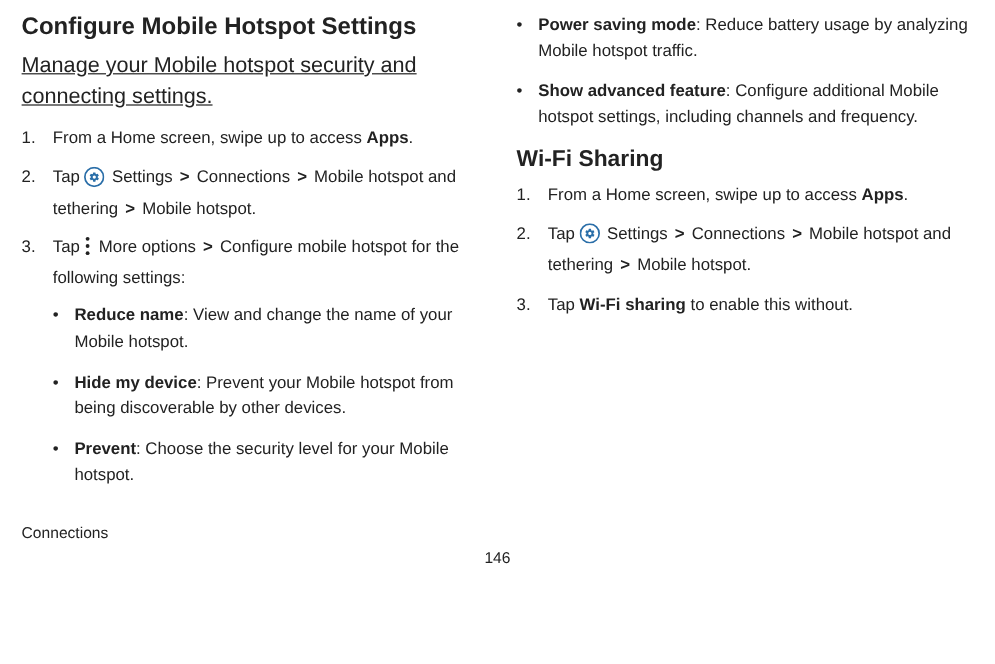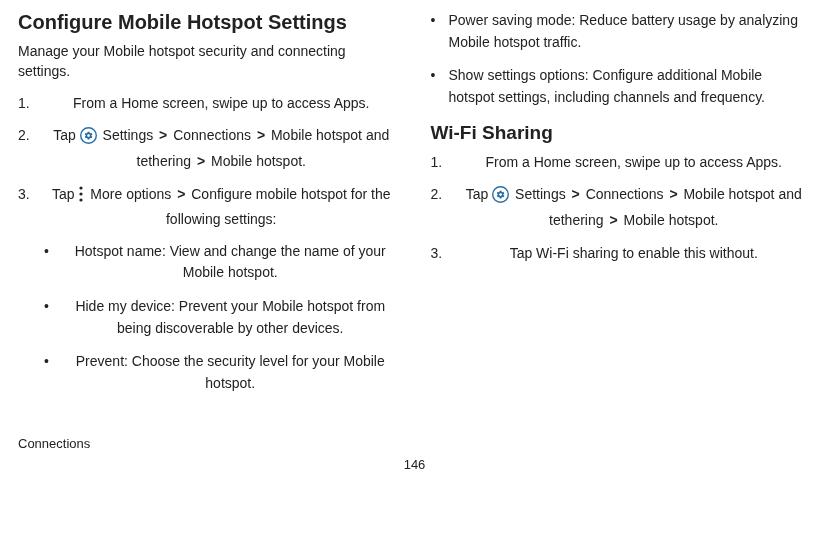--- a/index.html
+++ b/index.html
@@ -2,30 +2,30 @@
 <html><head>
 <meta charset="utf-8">
 <style>
   * { margin: 0; padding: 0; box-sizing: border-box; }
   html, body { width: 829px; height: 553px; font-family: Arial, Helvetica, sans-serif; color: #222; }
   .page { position: relative; width: 829px; height: 463px; padding: 10px 18px 0 18px; }
   .cols { display: flex; gap: 32px; }
   .col { flex: 1; min-width: 0; }
   h1.title { font-size: 20px; font-weight: 700; margin-bottom: 6px; line-height: 1.25; }
   h2.subhead { font-size: 19px; font-weight: 700; margin-top: 6px; margin-bottom: 6px; line-height: 1.25; }
-  p.desc { font-size: 14px; line-height: 1.45; margin-bottom: 10px; }
+  p.desc { font-size: 18px; line-height: 1.45; margin-bottom: 10px; text-decoration: underline; }
   ol.steps { list-style: none; counter-reset: step; padding-left: 0; }
-  ol.steps > li { counter-increment: step; position: relative; padding-left: 26px; font-size: 14px; line-height: 1.6; margin-bottom: 10px; text-align: center; }
+  ol.steps > li { counter-increment: step; position: relative; padding-left: 26px; font-size: 14px; line-height: 1.6; margin-bottom: 10px; }
   ol.steps > li::before { content: counter(step) "."; position: absolute; left: 0; top: 0; }
   ul.sub { list-style: none; margin-top: 10px; padding-left: 0; }
   ul.sub > li { position: relative; padding-left: 18px; font-size: 14px; line-height: 1.55; margin-bottom: 12px; }
   ul.sub > li::before { content: "•"; position: absolute; left: 0; top: 0; }
   .gear-icon { display: inline-block; vertical-align: -4px; margin-right: 2px; }
   .more-icon { display: inline-block; vertical-align: -3px; margin-right: 2px; }
-  .strong { font-weight: 400; }
+  .strong { font-weight: 700; }
   .crumb { font-weight: 400; }
   .gt { font-weight: 700; margin: 0 2px; }
   .footer { position: absolute; left: 0; right: 0; bottom: 12px; display: flex; justify-content: space-between; padding: 0 18px; font-size: 13px; color: #222; }
   .footer .center { position: absolute; left: 50%; transform: translateX(-50%); margin-top: 21px; }
 </style>
 </head>
 <body>
 
 <div class="page">
   <div class="cols">
@@ -62,32 +62,32 @@
                 <circle cx="3" cy="8" r="1.6" fill="#222"></circle>
                 <circle cx="3" cy="14" r="1.6" fill="#222"></circle>
               </svg>
           </span>
           <span class="crumb">More options</span>
           <span class="gt">&gt;</span>
           <span class="crumb">Configure mobile hotspot</span>
           <span> for the following settings:</span>
 
           <ul class="sub">
-            <li><span class="strong">Hotspot name</span><span>: View and change the name of your Mobile hotspot.</span></li>
+            <li><span class="strong">Reduce name</span><span>: View and change the name of your Mobile hotspot.</span></li>
             <li><span class="strong">Hide my device</span><span>: Prevent your Mobile hotspot from being discoverable by other devices.</span></li>
             <li><span class="strong">Prevent</span><span>: Choose the security level for your Mobile hotspot.</span></li>
           </ul>
         </li>
       </ol>
     </div>
 
     <div class="col">
       <ul class="sub" style="margin-top:0">
         <li><span class="strong">Power saving mode</span><span>: Reduce battery usage by analyzing Mobile hotspot traffic.</span></li>
-        <li><span class="strong">Show settings options</span><span>: Configure additional Mobile hotspot settings, including channels and frequency.</span></li>
+        <li><span class="strong">Show advanced feature</span><span>: Configure additional Mobile hotspot settings, including channels and frequency.</span></li>
       </ul>
 
       <h2 class="subhead">Wi-Fi Sharing</h2>
 
       <ol class="steps">
         <li>
           <span>From a Home screen, swipe up to access </span><span class="strong">Apps</span><span>.</span>
         </li>
         <li>
           <span>Tap </span>

